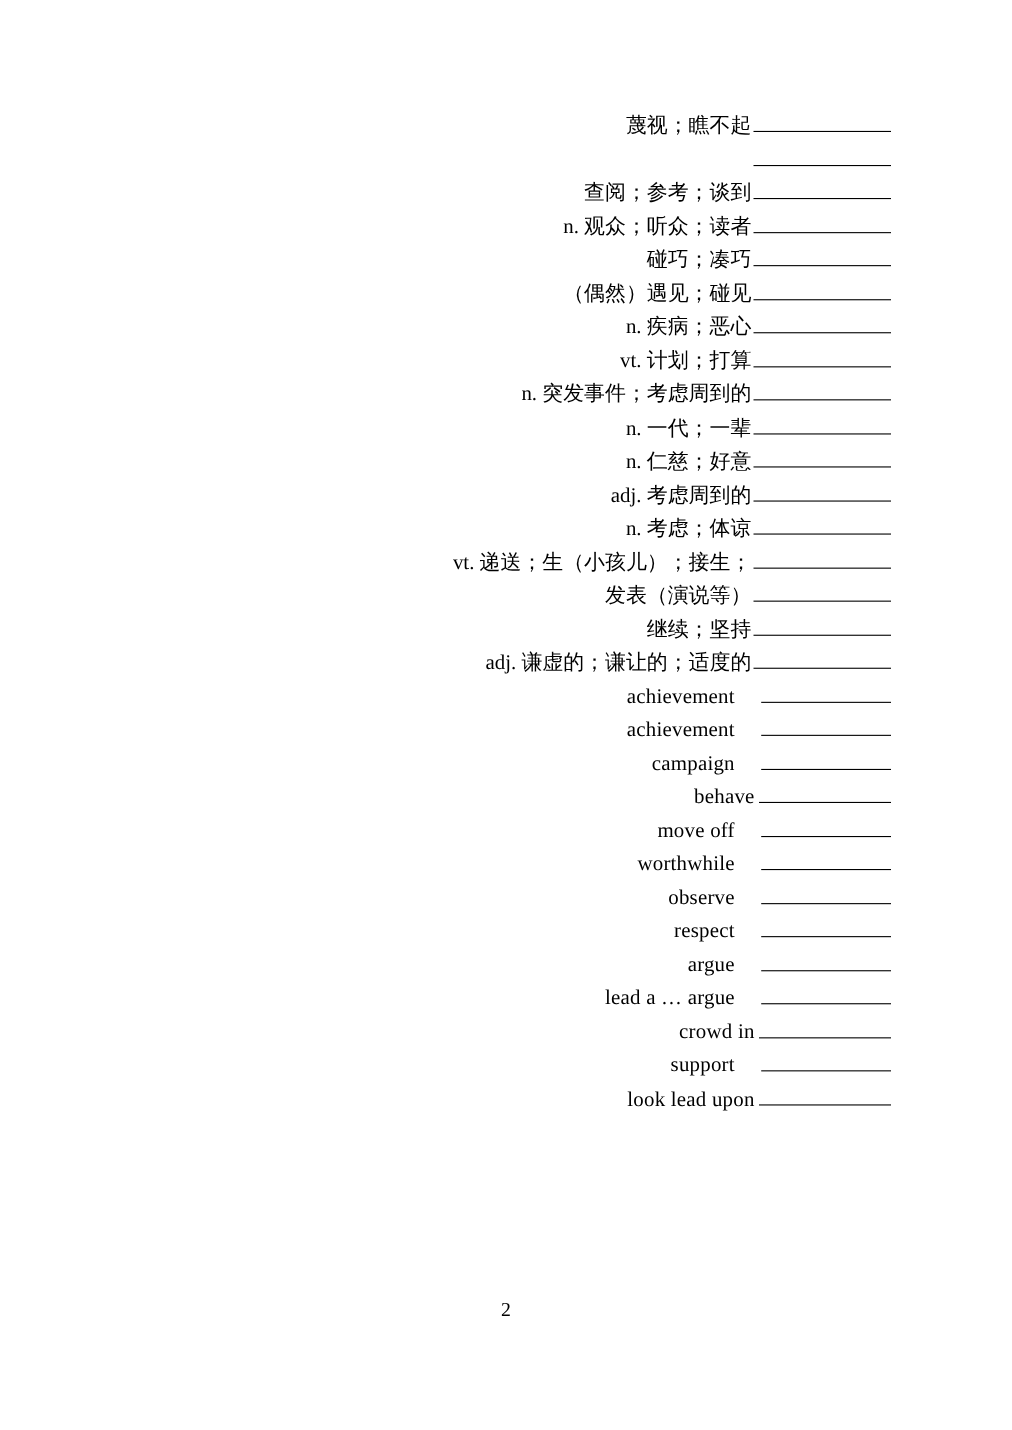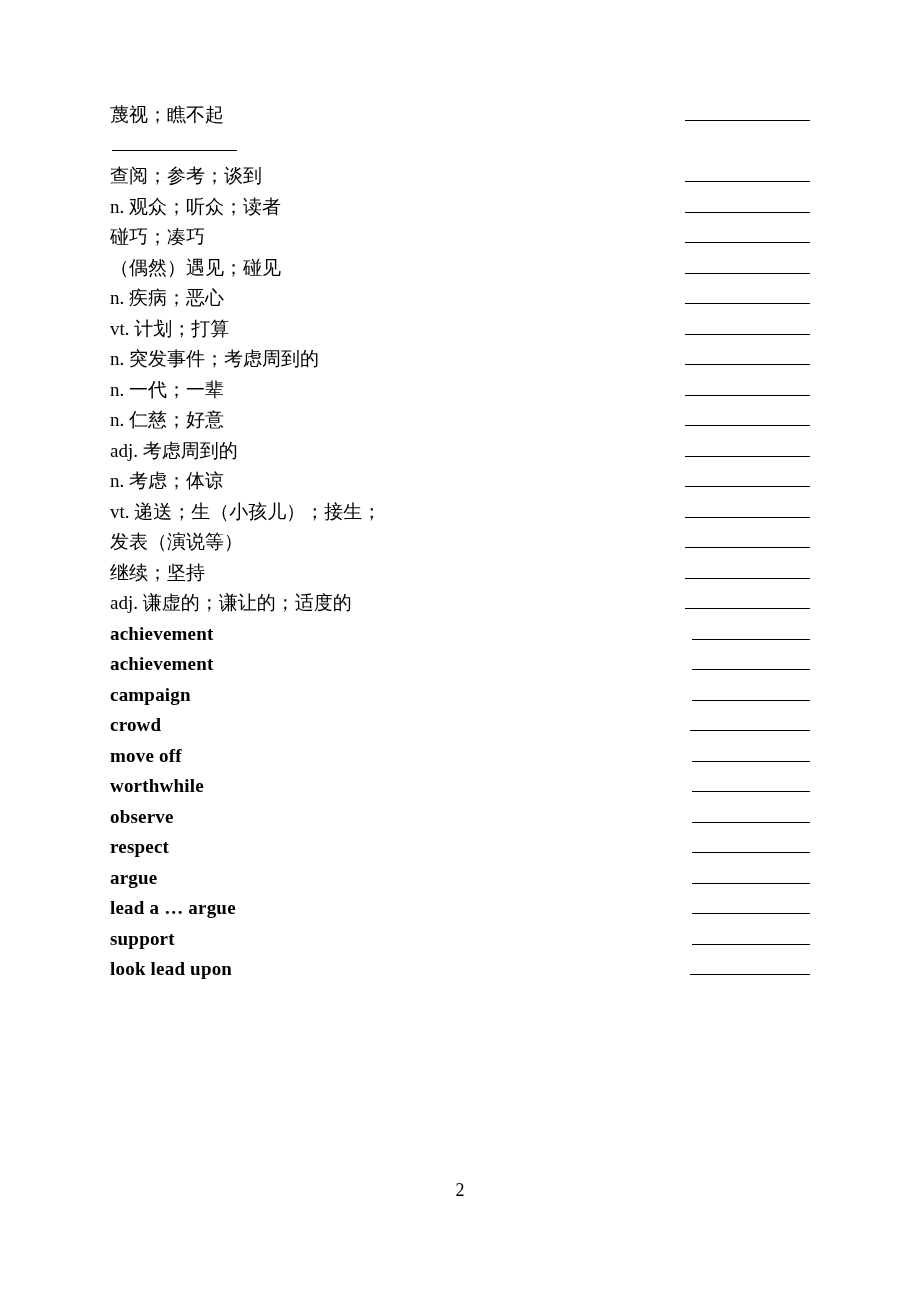--- a/index.html
+++ b/index.html
@@ -12,21 +12,21 @@
     color: #000;
   }
   .page {
     padding: 100px 110px 0 110px;
     box-sizing: border-box;
     width: 920px;
   }
   .row {
     display: flex;
     align-items: baseline;
-    justify-content: space-between;
+    justify-content: flex-end;
     height: 30.5px;
     font-size: 19px;
     line-height: 30.5px;
   }
   .label {
     text-align: right;
     white-space: nowrap;
   }
   .blank {
     display: inline-block;
@@ -47,21 +47,20 @@
   .pagenum {
     position: absolute;
     left: 0;
     width: 920px;
     text-align: center;
     top: 1180px;
     font-size: 18px;
   }
   .en {
     letter-spacing: 0.2px;
-    font-weight: bold;
   }
 </style>
 </head>
 <body>
 
 <div class="page">
 
   <div class="row">
     <span class="label">蔑视；瞧不起</span>
     <span class="blank"></span>
@@ -139,21 +138,21 @@
     <span class="label en">achievement</span>
     <span style="width:18px;display:inline-block"></span>
     <span class="blank narrow"></span>
   </div>
   <div class="row">
     <span class="label en">campaign</span>
     <span style="width:18px;display:inline-block"></span>
     <span class="blank narrow"></span>
   </div>
   <div class="row">
-    <span class="label en">crowd</span>
+    <span class="label en">behave</span>
     <span class="blank tight"></span>
   </div>
   <div class="row">
     <span class="label en">move off</span>
     <span style="width:18px;display:inline-block"></span>
     <span class="blank narrow"></span>
   </div>
   <div class="row">
     <span class="label en">worthwhile</span>
     <span style="width:18px;display:inline-block"></span>
@@ -173,20 +172,24 @@
     <span class="label en">argue</span>
     <span style="width:18px;display:inline-block"></span>
     <span class="blank narrow"></span>
   </div>
   <div class="row">
     <span class="label en">lead a … argue</span>
     <span style="width:18px;display:inline-block"></span>
     <span class="blank narrow"></span>
   </div>
   <div class="row">
+    <span class="label en">crowd in</span>
+    <span class="blank tight"></span>
+  </div>
+  <div class="row">
     <span class="label en">support</span>
     <span style="width:18px;display:inline-block"></span>
     <span class="blank narrow"></span>
   </div>
   <div class="row">
     <span class="label en">look lead upon</span>
     <span class="blank tight"></span>
   </div>
 
 </div>

